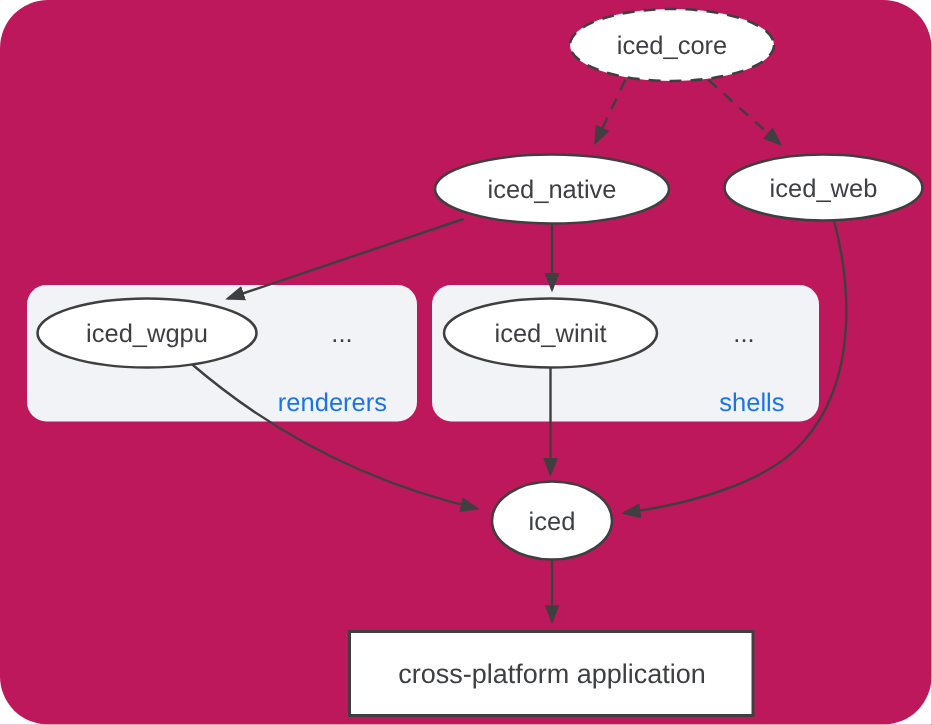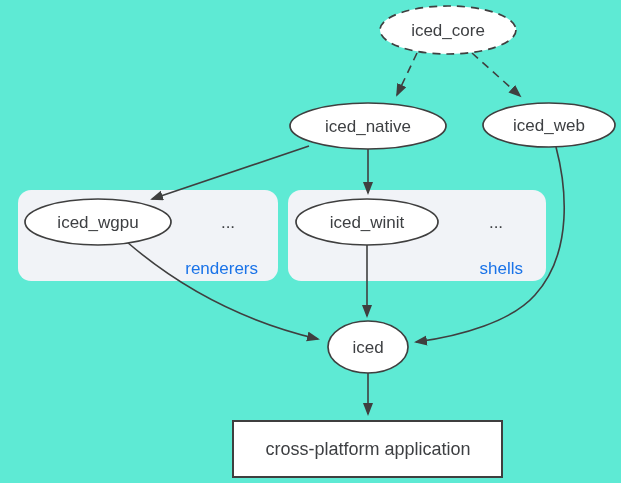--- a/index.html
+++ b/index.html
@@ -4,23 +4,24 @@
 <style>
   html, body {
     margin: 0;
     padding: 0;
     background: #ffffff;
   }
   .canvas {
     position: relative;
     width: 621px;
     height: 483px;
-    background: #5eead4;
+    background: #be185d;
     font-family: "Liberation Sans", sans-serif;
     overflow: hidden;
+    border-radius: 32px;
   }
   svg { display: block; }
   .group-box {
     fill: #f1f3f7;
     stroke: none;
   }
   .edge {
     fill: none;
     stroke: #3f3f3f;
     stroke-width: 1.6;

